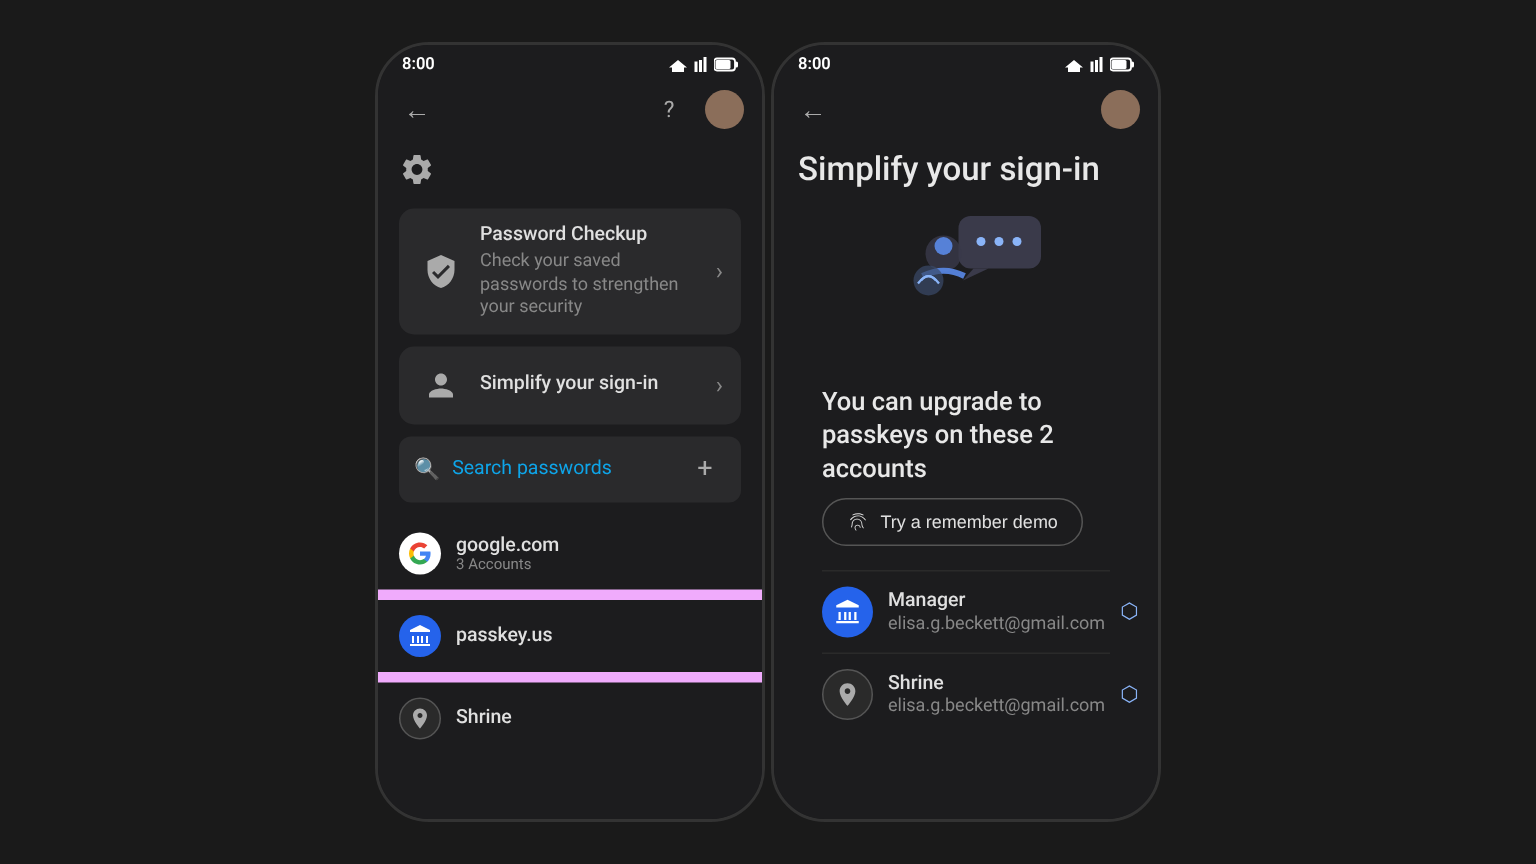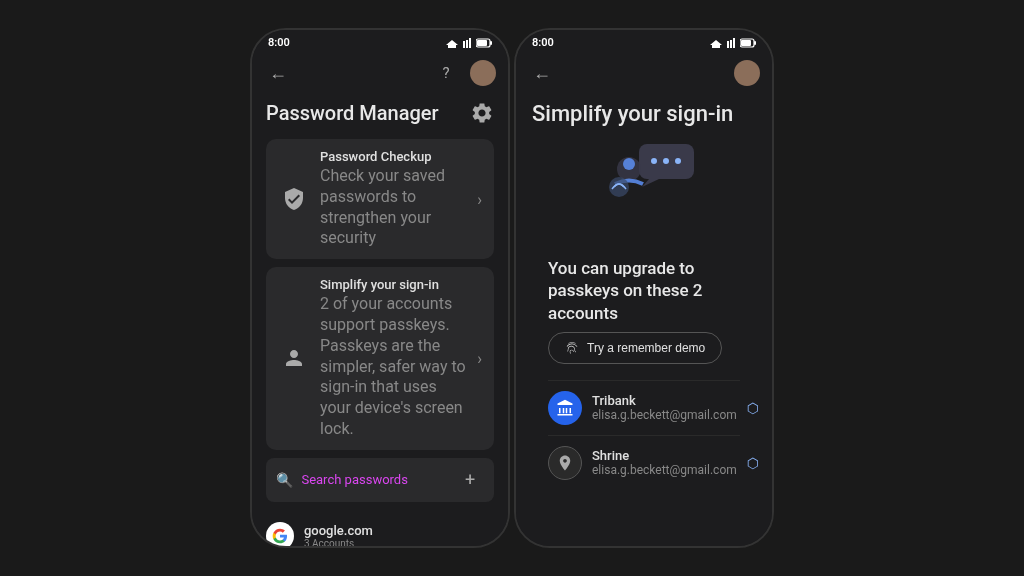--- a/index.html
+++ b/index.html
@@ -126,21 +126,21 @@
     .card-text {
       flex: 1;
     }
     .card-title {
       font-size: 13px;
       font-weight: 500;
       color: #e0e0e0;
       margin-bottom: 2px;
     }
     .card-desc {
-      font-size: 16px;
+      font-size: 12px;
       color: #888;
       line-height: 1.3;
     }
     .card-chevron {
       color: #888;
       font-size: 16px;
       flex-shrink: 0;
     }
     .search-bar {
       display: flex;
@@ -151,21 +151,21 @@
       margin-bottom: 2px;
       gap: 8px;
     }
     .search-icon {
       color: #888;
       font-size: 14px;
     }
     .search-input {
       flex: 1;
       font-size: 13px;
-      color: #d946ef;
+      color: #0ea5e9;
       background: transparent;
       border: none;
       outline: none;
     }
     .add-btn {
       width: 28px;
       height: 28px;
       display: flex;
       align-items: center;
       justify-content: center;
@@ -334,21 +334,20 @@
       <div style="display:flex;gap:10px;align-items:center;">
         <div class="nav-icon" style="font-size:15px;color:#aaa;">?</div>
         <div class="avatar"></div>
       </div>
     </div>
 
     <div class="screen-content">
       <div class="left-content">
 
         <div class="page-header">
-          <span class="page-title">Password Manager</span>
           <svg class="gear-icon" viewBox="0 0 24 24" fill="#aaa">
             <path d="M19.14,12.94c0.04-0.3,0.06-0.61,0.06-0.94c0-0.32-0.02-0.64-0.07-0.94l2.03-1.58c0.18-0.14,0.23-0.41,0.12-0.61 l-1.92-3.32c-0.12-0.22-0.37-0.29-0.59-0.22l-2.39,0.96c-0.5-0.38-1.03-0.7-1.62-0.94L14.4,2.81c-0.04-0.24-0.24-0.41-0.48-0.41 h-3.84c-0.24,0-0.43,0.17-0.47,0.41L9.25,5.35C8.66,5.59,8.12,5.92,7.63,6.29L5.24,5.33c-0.22-0.08-0.47,0-0.59,0.22L2.74,8.87 C2.62,9.08,2.66,9.34,2.86,9.48l2.03,1.58C4.84,11.36,4.8,11.69,4.8,12s0.02,0.64,0.07,0.94l-2.03,1.58 c-0.18,0.14-0.23,0.41-0.12,0.61l1.92,3.32c0.12,0.22,0.37,0.29,0.59,0.22l2.39-0.96c0.5,0.38,1.03,0.7,1.62,0.94l0.36,2.54 c0.05,0.24,0.24,0.41,0.48,0.41h3.84c0.24,0,0.44-0.17,0.47-0.41l0.36-2.54c0.59-0.24,1.13-0.56,1.62-0.94l2.39,0.96 c0.22,0.08,0.47,0,0.59-0.22l1.92-3.32c0.12-0.22,0.07-0.47-0.12-0.61L19.14,12.94z M12,15.6c-1.98,0-3.6-1.62-3.6-3.6 s1.62-3.6,3.6-3.6s3.6,1.62,3.6,3.6S13.98,15.6,12,15.6z"></path>
           </svg>
         </div>
 
         <div class="card">
           <div class="card-icon">
             <svg width="24" height="24" viewBox="0 0 24 24" fill="#aaa">
               <path d="M12 1L3 5v6c0 5.55 3.84 10.74 9 12 5.16-1.26 9-6.45 9-12V5l-9-4zm-2 16l-4-4 1.41-1.41L10 14.17l6.59-6.59L18 9l-8 8z"></path>
             </svg>
@@ -361,21 +360,20 @@
         </div>
 
         <div class="card">
           <div class="card-icon">
             <svg width="24" height="24" viewBox="0 0 24 24" fill="#aaa">
               <path d="M12 12c2.21 0 4-1.79 4-4s-1.79-4-4-4-4 1.79-4 4 1.79 4 4 4zm0 2c-2.67 0-8 1.34-8 4v2h16v-2c0-2.66-5.33-4-8-4z"></path>
             </svg>
           </div>
           <div class="card-text">
             <div class="card-title">Simplify your sign-in</div>
-            <div class="card-desc">2 of your accounts support passkeys. Passkeys are the simpler, safer way to sign-in that uses your device's screen lock.</div>
           </div>
           <div class="card-chevron">›</div>
         </div>
 
         <div class="search-bar">
           <span class="search-icon">🔍</span>
           <span class="search-input">Search passwords</span>
           <div class="add-btn">+</div>
         </div>
       </div>
@@ -483,21 +481,21 @@
 
           <div>
 
             <div class="account-list-item">
               <div class="account-icon" style="background:#2563eb;">
                 <svg width="18" height="18" viewBox="0 0 24 24" fill="white">
                   <path d="M2 20h20v2H2zm2-8h2v7H4zm5 0h2v7H9zm4 0h2v7h-2zm5 0h2v7h-2zM12 1L2 6v2h20V6z"></path>
                 </svg>
               </div>
               <div class="account-info">
-                <div class="account-name">Tribank</div>
+                <div class="account-name">Manager</div>
                 <div class="account-email">elisa.g.beckett@gmail.com</div>
               </div>
               <span class="external-icon">⬡</span>
             </div>
 
             <div class="account-list-item">
               <div class="account-icon" style="background:#2a2a2a;border:1px solid #555;">
                 <svg width="18" height="18" viewBox="0 0 24 24" fill="#aaa">
                   <path d="M12 2C8.13 2 5 5.13 5 9c0 5.25 7 13 7 13s7-7.75 7-13c0-3.87-3.13-7-7-7zm0 9.5c-1.38 0-2.5-1.12-2.5-2.5S10.62 6.5 12 6.5s2.5 1.12 2.5 2.5S13.38 11.5 12 11.5z"></path>
                 </svg>

